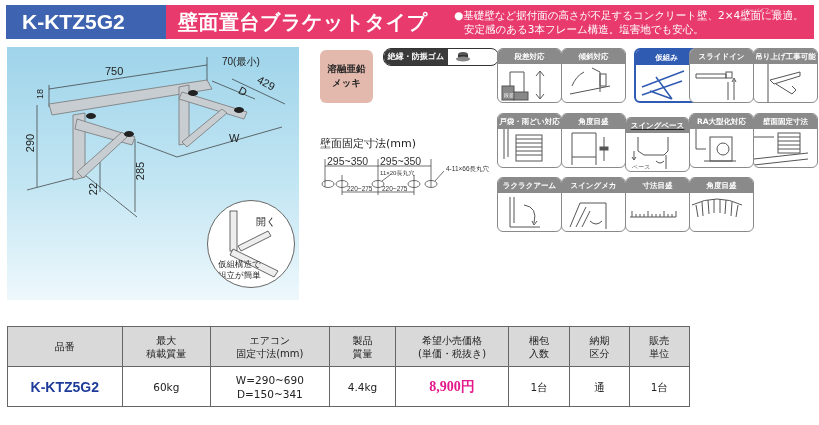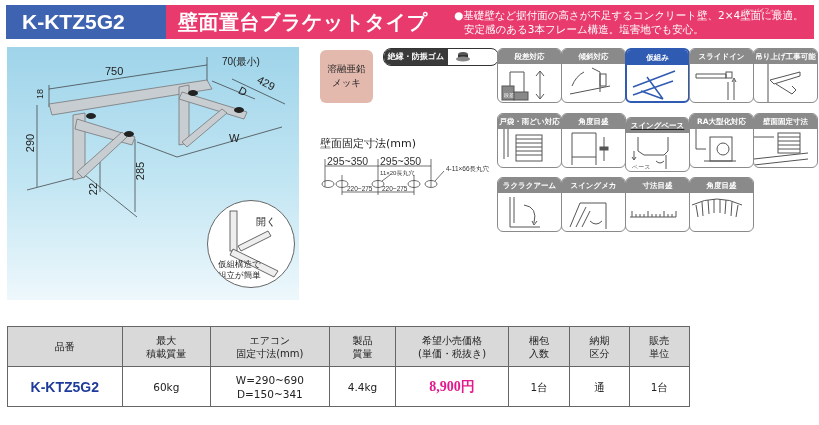--- a/index.html
+++ b/index.html
@@ -25,36 +25,36 @@
   .dim { position: absolute; font-family: "Liberation Sans", sans-serif; font-size: 11px; color: #222; }
   .dim-v { transform: rotate(-90deg); transform-origin: center; }
 
   .inset { position: absolute; left: 207px; top: 200px; width: 88px; height: 88px; border-radius: 50%;
     background: #fff; border: 1px solid #666; overflow: hidden; }
   .inset-open { position: absolute; left: 48px; top: 14px; font-size: 10px; }
   .inset-cap { position: absolute; left: 10px; top: 58px; font-size: 8.5px; line-height: 11px; width: 72px; }
 
   
   .badge-zinc { position: absolute; left: 320px; top: 50px; width: 53px; height: 53px; background: #e3b9ae;
-    border-radius: 6px; font-size: 9.5px; font-weight: normal; text-align: center; padding-top: 12px; line-height: 14px; color: #222; }
+    border-radius: 6px; font-size: 9.5px; font-weight: bold; text-align: center; padding-top: 12px; line-height: 14px; color: #222; }
   .badge-rubber { position: absolute; left: 383px; top: 48px; width: 116px; height: 18px; border: 1.5px solid #333;
     border-radius: 8px; overflow: hidden; background: #fff; }
   .badge-rubber-label { position: absolute; left: 0; top: 0; width: 64px; height: 100%; background: #3a3a3a;
     color: #fff; font-size: 8px; font-weight: bold; line-height: 15px; text-align: center; }
   .badge-rubber-icon { position: absolute; left: 70px; top: 2px; width: 18px; height: 11px; }
 
   
   .fix-title { position: absolute; left: 320px; top: 136px; font-size: 11px; }
   .fix-diagram { position: absolute; left: 320px; top: 155px; width: 170px; height: 45px; }
   .fix-txt { position: absolute; font-family: "Liberation Sans", sans-serif; color: #333; }
 
   
   .feat { position: absolute; width: 65px; height: 55px; border: 1.5px solid #8a8a8a; border-radius: 6px;
     background: #fff; overflow: hidden; }
-  .feat.active { border-color: #2f5bb3; border-width: 2px; }
+  .feat.active { border-color: #2f5bb3; border-width: 2px; margin-left: 9px; }
   .feat-label { height: 15px; background: #8a8a8a; color: #fff; font-size: 7.5px; font-weight: bold;
     text-align: center; line-height: 15px; white-space: nowrap; overflow: hidden; }
   .feat.active .feat-label { background: #2f5bb3; }
   .feat svg { position: absolute; left: 0; top: 15px; }
 
   
   table.spec { position: absolute; left: 7px; top: 326px; border-collapse: collapse; width: 432px;
     border: 1.5px solid #555; }
   table.spec th { background: #d9d9d9; font-weight: normal; font-size: 10px; line-height: 13px; height: 40px;
     border: 1px solid #666; color: #222; text-align: center; }

